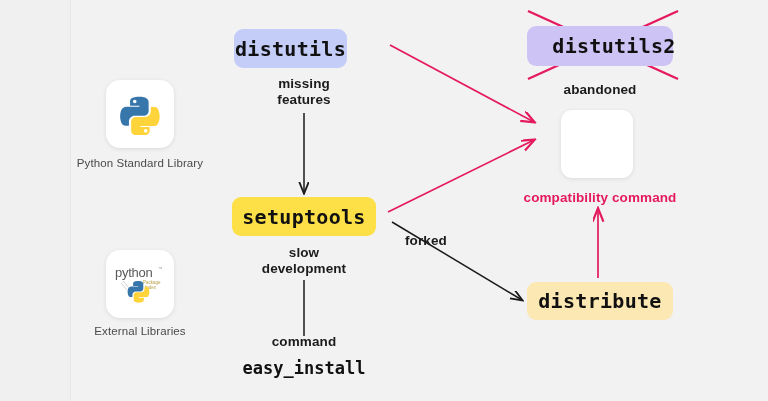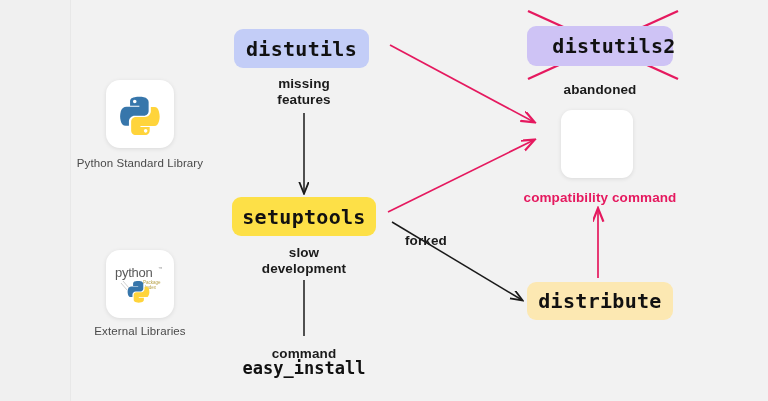--- a/index.html
+++ b/index.html
@@ -51,21 +51,21 @@
     display: flex;
     align-items: center;
     justify-content: center;
     font-family: "DejaVu Sans Mono", "Liberation Mono", monospace;
     font-weight: bold;
     font-size: 20px;
     color: #111111;
     letter-spacing: .3px;
     box-sizing: border-box;
   }
-  #node-distutils  { left: 234px; top: 29px;  width: 135px; height: 39px; background: #c3cdf7; }
+  #node-distutils  { left: 234px; top: 29px;  width: 113px; height: 39px; background: #c3cdf7; }
   #node-distutils2 { left: 527px; top: 26px;  width: 146px; height: 40px; background: #cec3f5; padding-left: 28px; }
   #node-setuptools { left: 232px; top: 197px; width: 144px; height: 39px; background: #fde047; }
   #node-distribute { left: 527px; top: 282px; width: 146px; height: 38px; background: #fce8b2; }
   #node-blank {
     left: 561px; top: 110px; width: 72px; height: 68px;
     background: #ffffff; border-radius: 11px;
     box-shadow: 0 1px 4px rgba(0,0,0,0.10);
   }
 
   
@@ -92,21 +92,21 @@
     font-size: 13.5px;
     font-weight: 600;
     color: #e5195f;
     letter-spacing: .1px;
   }
 
   #lbl-missing-features { left: 234px; top: 76px;  width: 140px; }
   #lbl-abandoned        { left: 530px; top: 82px;  width: 140px; }
   #lbl-slow-dev         { left: 229px; top: 245px; width: 150px; }
   #lbl-forked           { left: 405px; top: 233px; width: 130px; text-align: left; }
-  #lbl-command          { left: 234px; top: 346px; width: 140px; }
+  #lbl-command          { left: 234px; top: 334px; width: 140px; }
   #lbl-easy-install     { left: 214px; top: 358px; width: 180px; }
   #lbl-compat           { left: 510px; top: 190px; width: 180px; }
 
   svg#wires {
     position: absolute;
     left: 0; top: 0;
     width: 768px; height: 401px;
     pointer-events: none;
   }
 </style>

